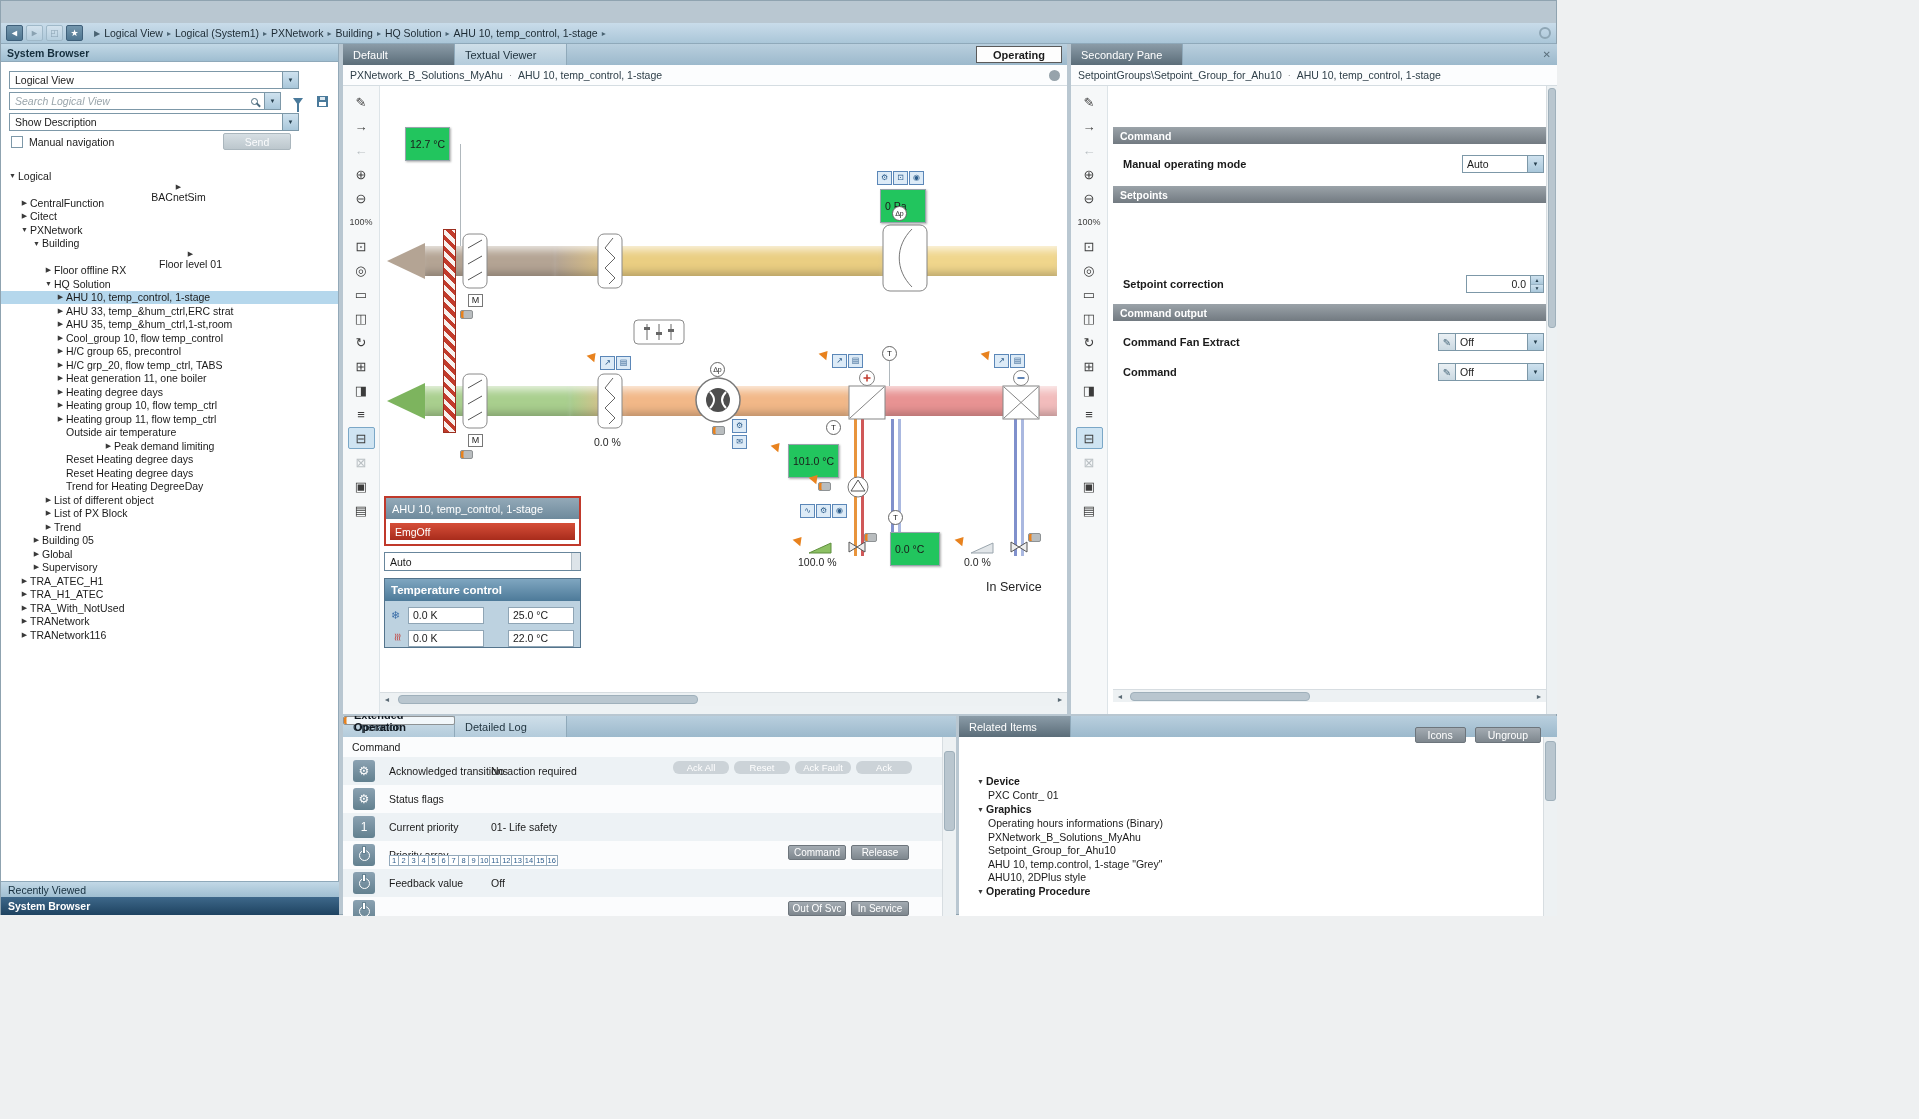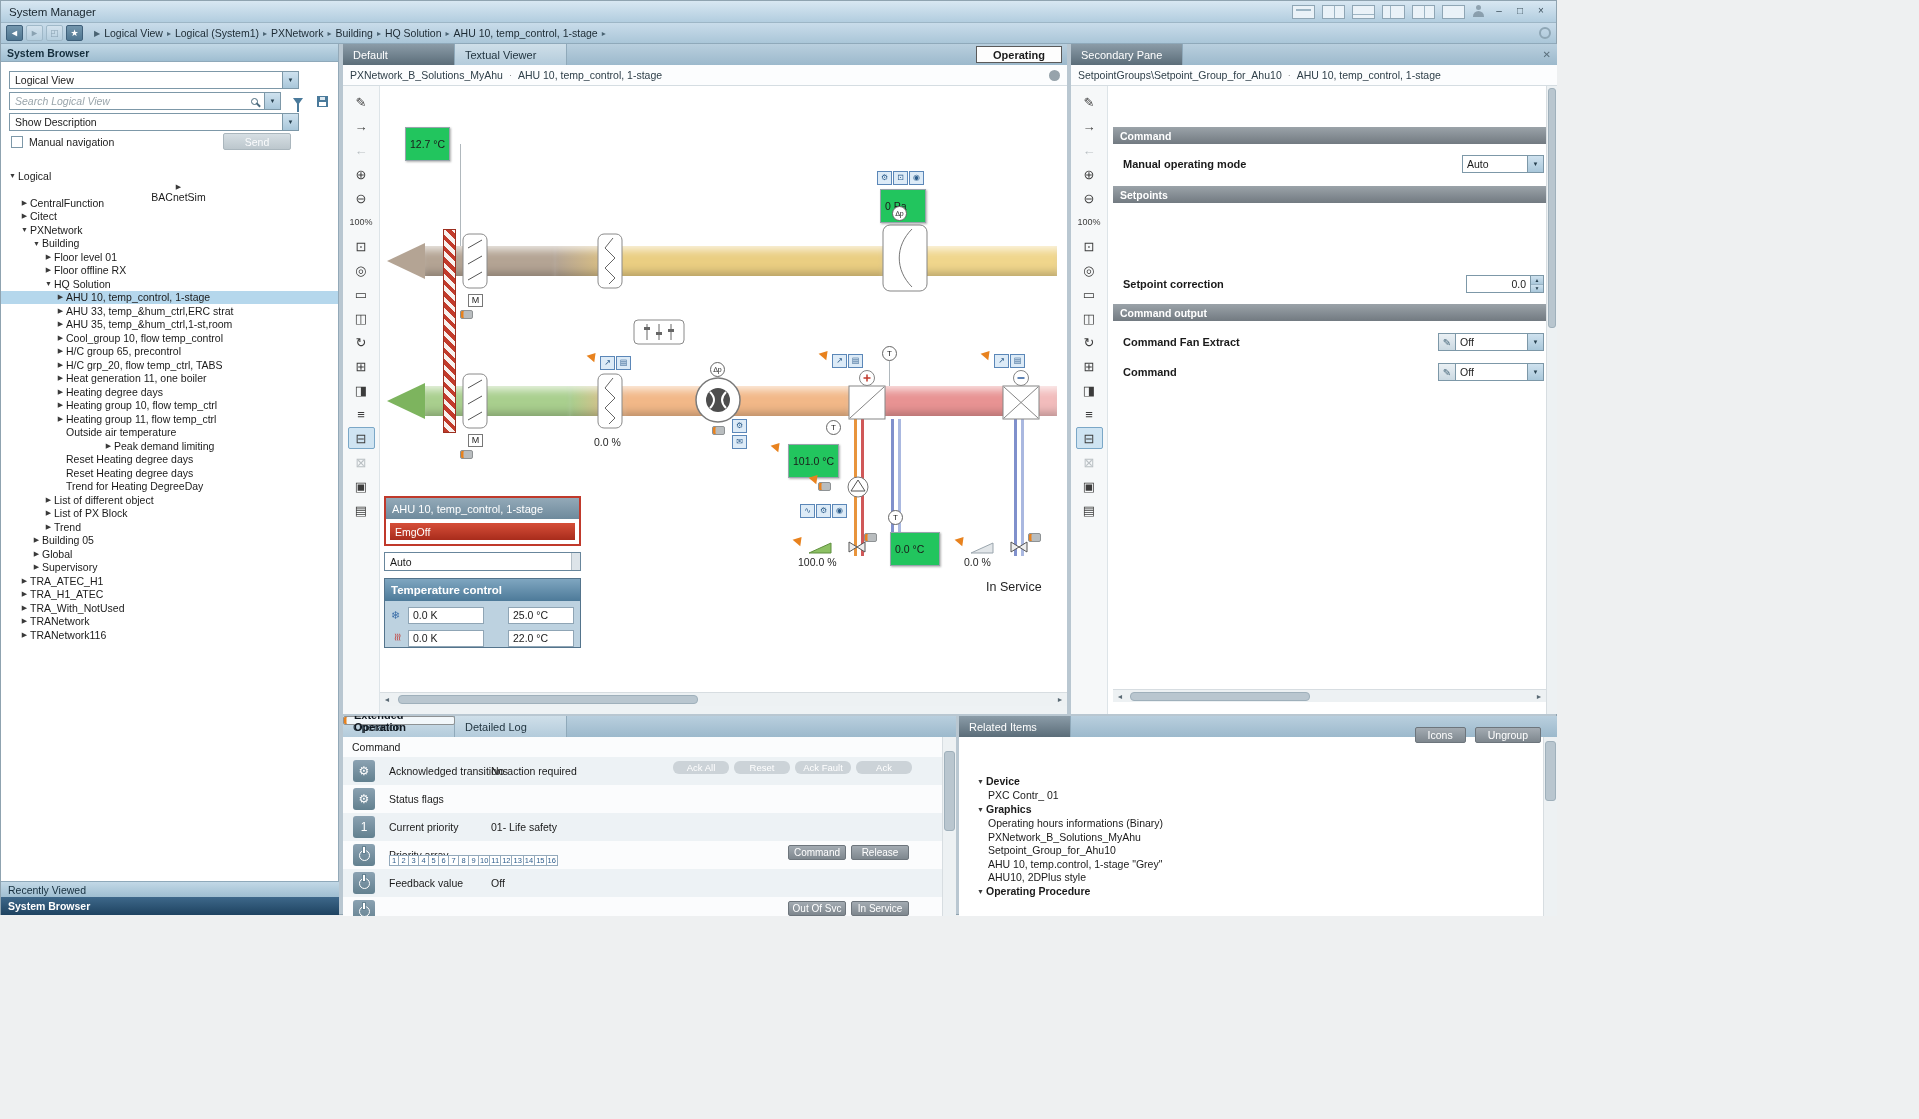--- a/index.html
+++ b/index.html
@@ -151,35 +151,20 @@
 .reltree{position:absolute;left:16px;top:58px;right:20px;bottom:0;overflow:hidden}
 .rgh{display:flex;align-items:center;height:14.5px;font-weight:bold;font-size:10.5px}
 .ritem{height:13.5px;padding-left:13px;font-size:10.5px;display:flex;align-items:center;white-space:nowrap}
 .rel-vscroll{position:absolute;right:0;top:21px;bottom:0;width:14px;background:#edf1f3;border-left:1px solid #d7dde1}
 </style>
 </head>
 <body>
 
 <div class="app">
 
-  <div class="titlebar">
-    <span class="title">System Manager</span>
-    <div class="tb-right">
-      <span class="lay l1"></span>
-      <span class="lay l2"></span>
-      <span class="lay l3"></span>
-      <span class="lay l4"></span>
-      <span class="lay l5"></span>
-      <span class="lay"></span>
-      <span class="person"></span>
-      <span class="winbtn">–</span>
-      <span class="winbtn">□</span>
-      <span class="winbtn">×</span>
-    </div>
-  </div>
 
   <div class="navbar">
     <span class="nbtn dark">◄</span>
     <span class="nbtn lite">►</span>
     <span class="nbtn lite">◰</span>
     <span class="nbtn dark">★</span>
     <div class="crumbs">
         <span class="csep">▶</span>
         <span class="crumb">Logical View</span>
         <span class="csep">▸</span>
@@ -246,21 +231,21 @@
           <span>Citect</span>
         </div>
         <div class="trow" style="padding-left: 18px;">
           <span class="arr">▼</span>
           <span>PXNetwork</span>
         </div>
         <div class="trow" style="padding-left: 30px;">
           <span class="arr">▼</span>
           <span>Building</span>
         </div>
-        <div class="trow" style="padding-left: 42px;">
+        <div class="trow" style="padding-left: 42px; flex-direction: column;">
           <span class="arr">▶</span>
           <span>Floor level 01</span>
         </div>
         <div class="trow" style="padding-left: 42px;">
           <span class="arr">▶</span>
           <span>Floor offline RX</span>
         </div>
         <div class="trow" style="padding-left: 42px;">
           <span class="arr">▼</span>
           <span>HQ Solution</span>

